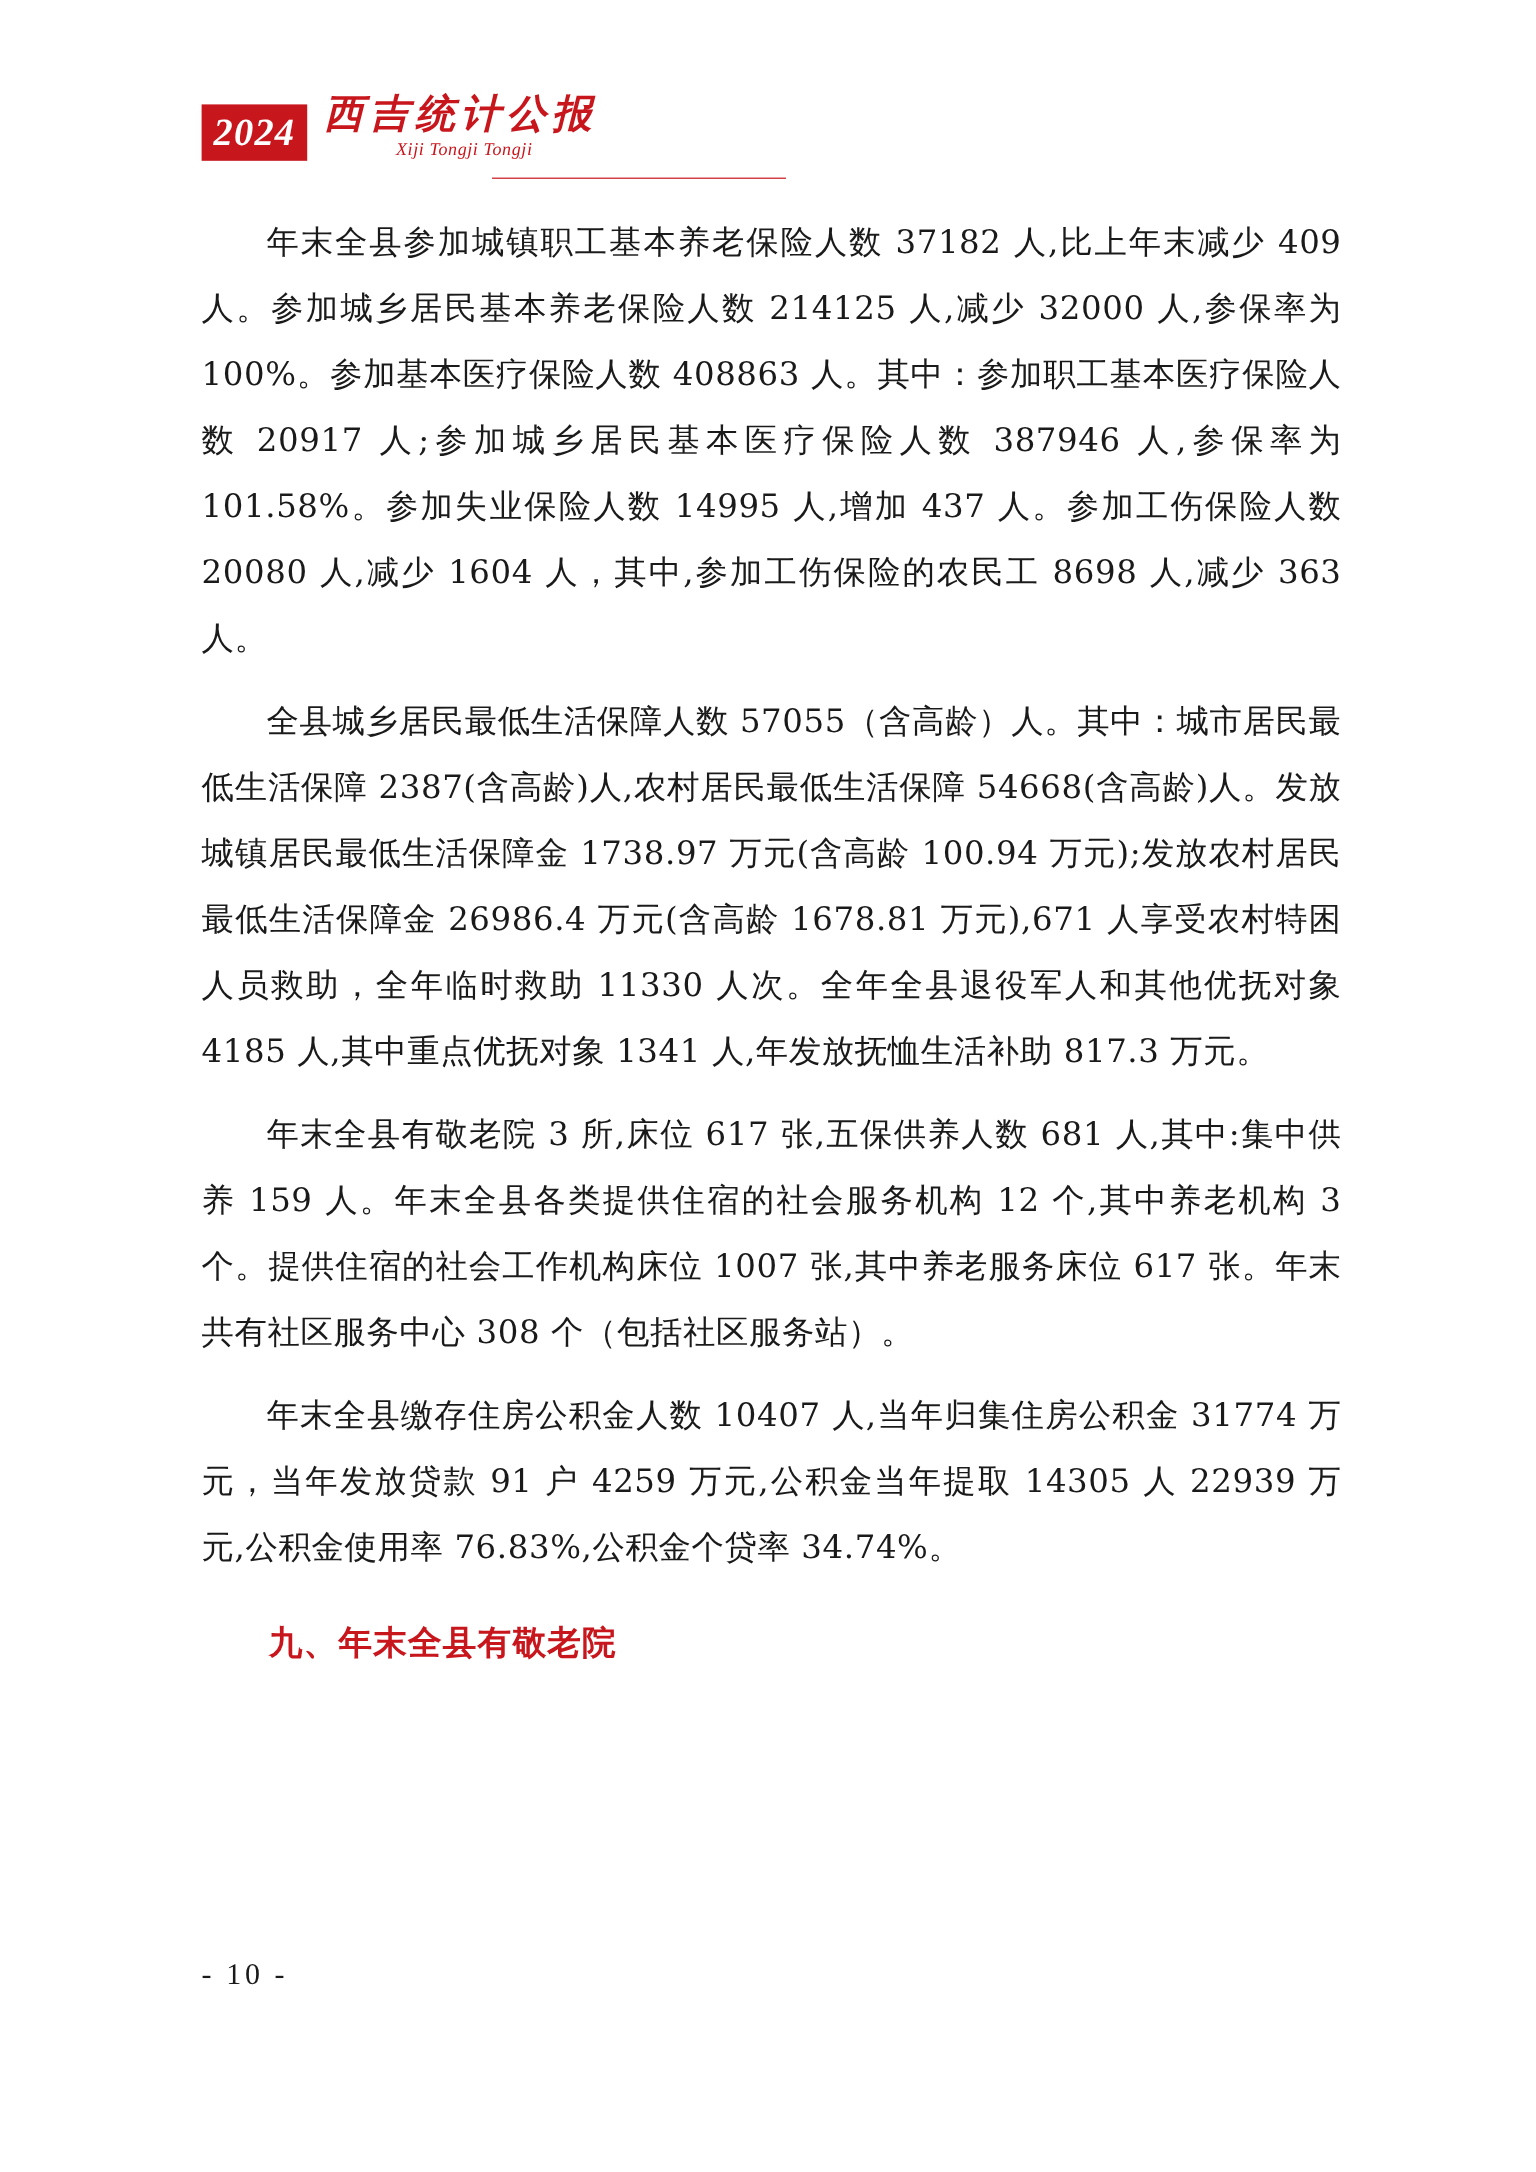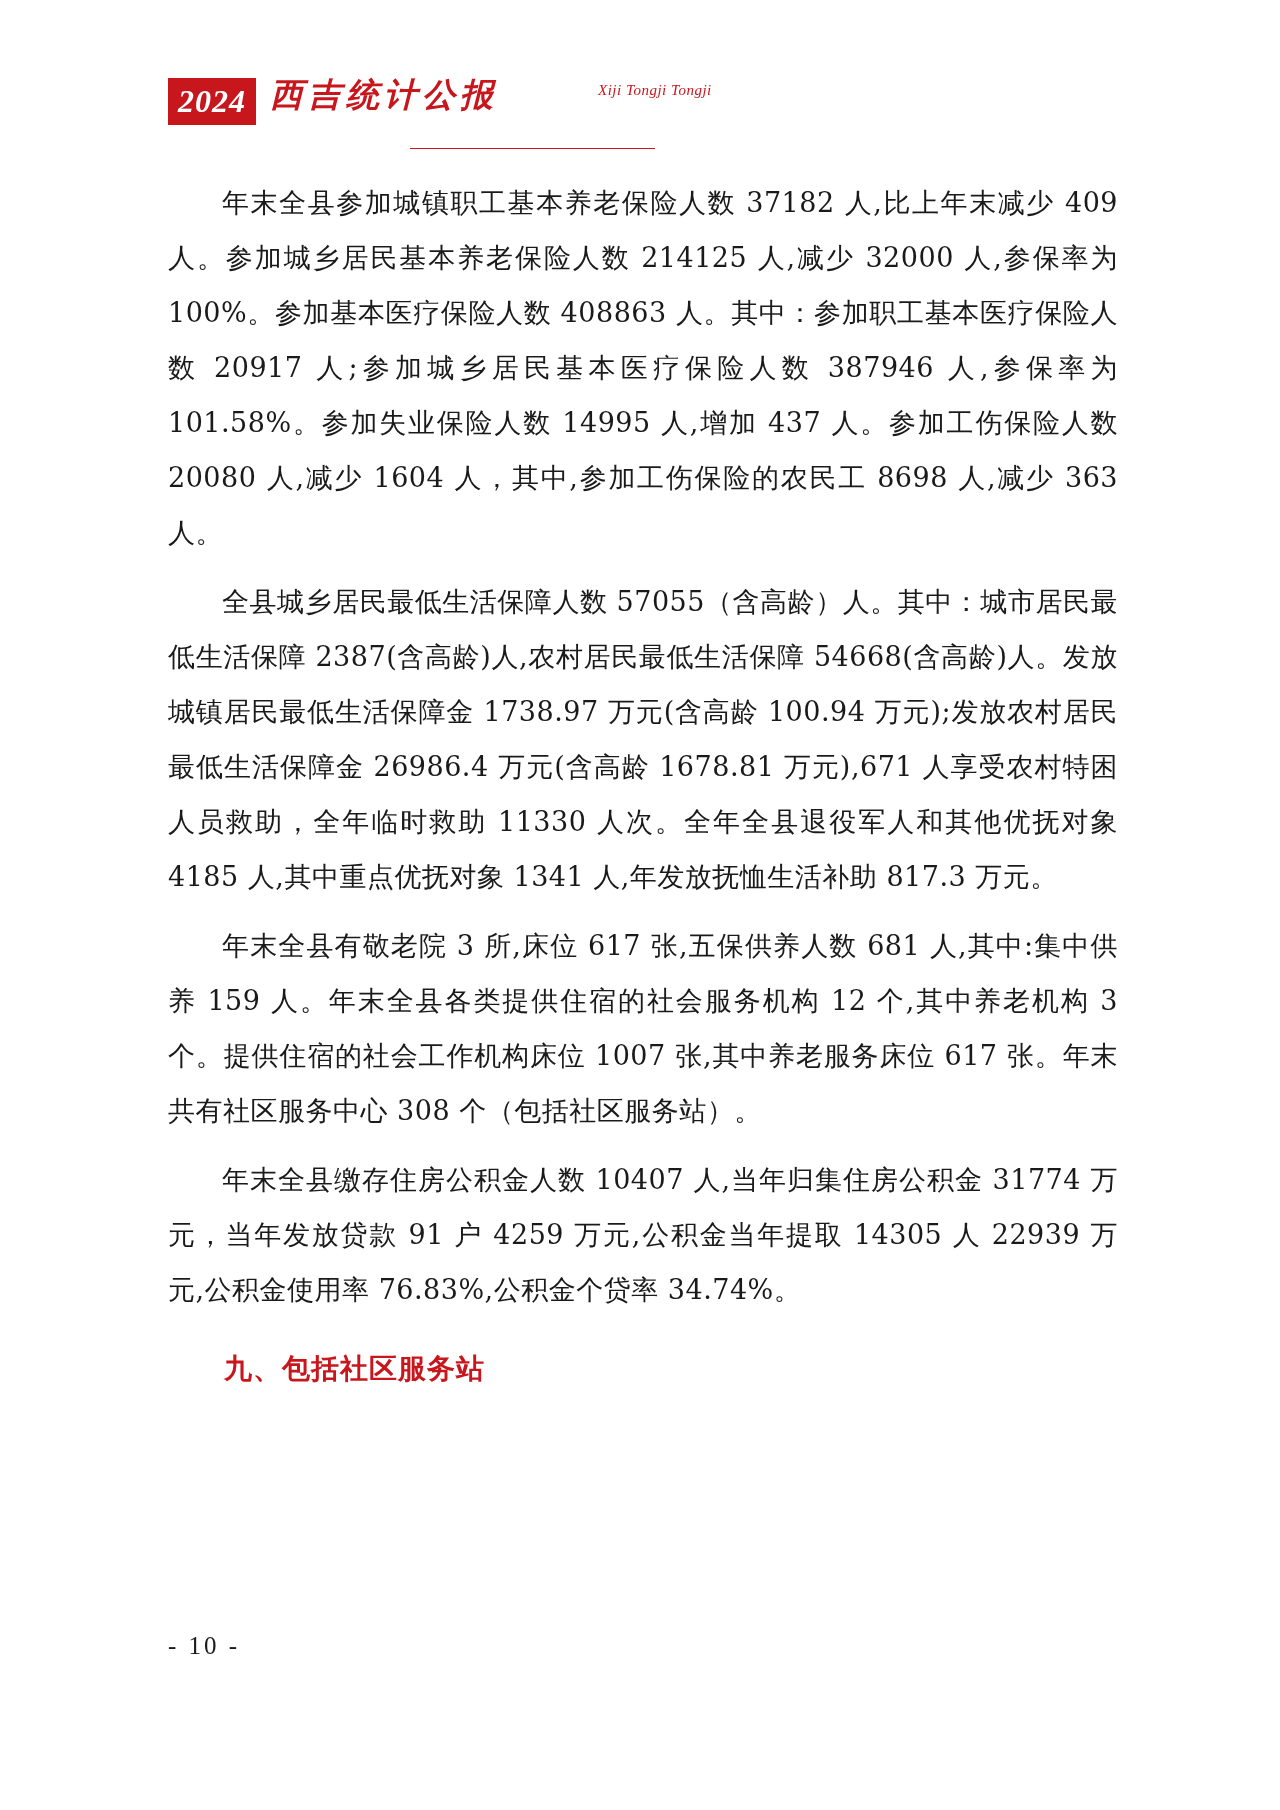--- a/index.html
+++ b/index.html
@@ -20,40 +20,39 @@
     box-sizing: border-box;
     overflow: hidden;
   }
 
   
   .page-header {
     position: absolute;
     top: 78px;
     left: 168px;
     display: flex;
-    align-items: flex-start;
+    align-items: flex-end;
   }
   .year-badge {
     display: inline-block;
     background: #c8161d;
     color: #ffffff;
     font-family: "Liberation Serif", serif;
     font-weight: bold;
     font-style: italic;
     font-size: 32px;
     line-height: 1;
     padding: 7px 10px 8px 10px;
     letter-spacing: 1px;
   }
   .header-text {
     margin-left: 14px;
     display: flex;
-    flex-direction: row;
+    flex-direction: column;
     align-items: flex-start;
-    gap: 40px;
   }
   .header-cn {
     color: #c8161d;
     font-size: 33px;
     font-weight: bold;
     font-style: italic;
     letter-spacing: 5px;
     line-height: 1.05;
     font-family: "DejaVu Serif", "Liberation Serif", serif;
   }
@@ -126,18 +125,18 @@
       <span class="header-py">Xiji Tongji Tongji</span>
     </span>
   </div>
   <div class="header-rule"></div>
 
   <div class="content">
     <p class="para">年末全县参加城镇职工基本养老保险人数 37182 人,比上年末减少 409 人。参加城乡居民基本养老保险人数 214125 人,减少 32000 人,参保率为 100%。参加基本医疗保险人数 408863 人。其中：参加职工基本医疗保险人数 20917 人;参加城乡居民基本医疗保险人数 387946 人,参保率为 101.58%。参加失业保险人数 14995 人,增加 437 人。参加工伤保险人数 20080 人,减少 1604 人，其中,参加工伤保险的农民工 8698 人,减少 363 人。</p>
     <p class="para">全县城乡居民最低生活保障人数 57055（含高龄）人。其中：城市居民最低生活保障 2387(含高龄)人,农村居民最低生活保障 54668(含高龄)人。发放城镇居民最低生活保障金 1738.97 万元(含高龄 100.94 万元);发放农村居民最低生活保障金 26986.4 万元(含高龄 1678.81 万元),671 人享受农村特困人员救助，全年临时救助 11330 人次。全年全县退役军人和其他优抚对象 4185 人,其中重点优抚对象 1341 人,年发放抚恤生活补助 817.3 万元。</p>
     <p class="para">年末全县有敬老院 3 所,床位 617 张,五保供养人数 681 人,其中:集中供养 159 人。年末全县各类提供住宿的社会服务机构 12 个,其中养老机构 3 个。提供住宿的社会工作机构床位 1007 张,其中养老服务床位 617 张。年末共有社区服务中心 308 个（包括社区服务站）。</p>
     <p class="para">年末全县缴存住房公积金人数 10407 人,当年归集住房公积金 31774 万元，当年发放贷款 91 户 4259 万元,公积金当年提取 14305 人 22939 万元,公积金使用率 76.83%,公积金个贷率 34.74%。</p>
-    <h2 class="section-heading">九、包括社区服务站</h2>
+    <h2 class="section-heading">九、年末全县有敬老院</h2>
   </div>
 
   <div class="page-number">- 10 -</div>
 
 </div>
 
 </body></html>

